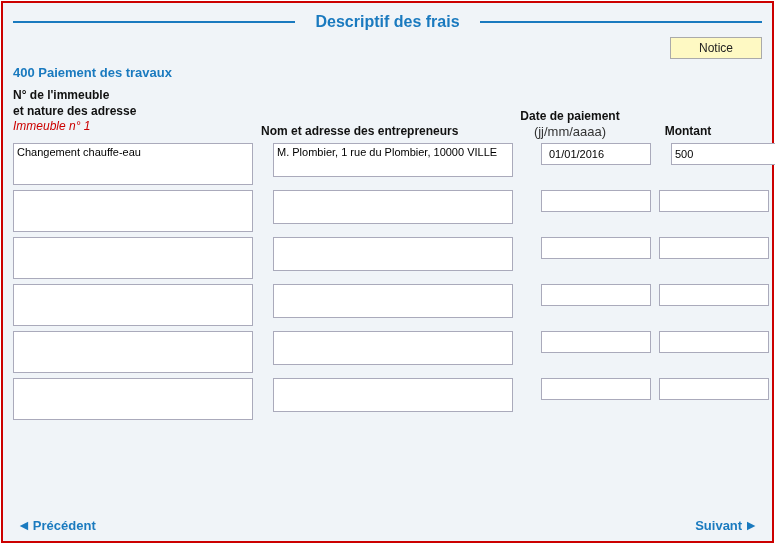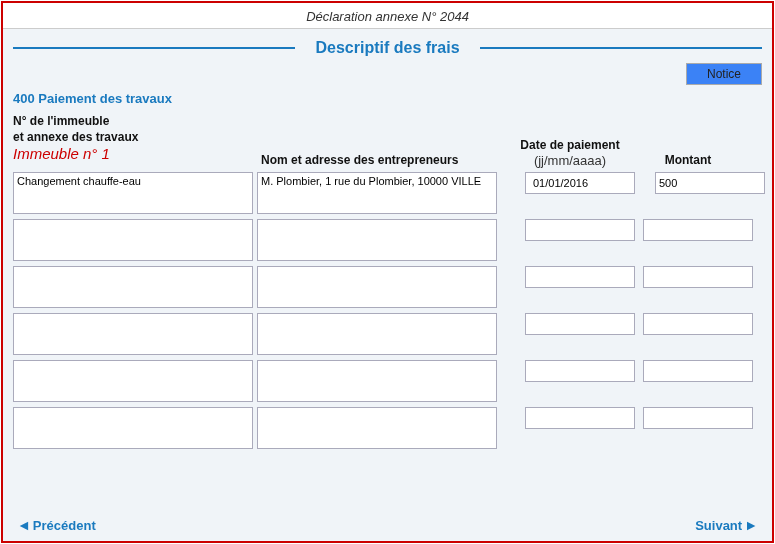--- a/index.html
+++ b/index.html
@@ -54,36 +54,36 @@
       font-weight: bold;
       color: #1a7abf;
       white-space: nowrap;
     }
     .notice-row {
       display: flex;
       justify-content: flex-end;
       margin-bottom: 6px;
     }
     .notice-btn {
-      background: #3b82f6;
+      background: #fef9c3;
       border: 1px solid #aaa;
-      padding: 3px 20px;
+      padding: 3px 28px;
       font-size: 12px;
       cursor: pointer;
       color: #222;
     }
     .section-400-title {
       color: #1a7abf;
       font-weight: bold;
       font-size: 13px;
       margin-bottom: 8px;
     }
     .immeuble-label {
       color: #cc0000;
-      font-size: 15px;
+      font-size: 12px;
       font-style: italic;
       margin-bottom: 6px;
     }
     .table-area {
       flex: 1;
       display: flex;
       flex-direction: column;
     }
     .col-headers {
       display: flex;
@@ -135,23 +135,23 @@
       padding: 2px 3px;
       font-family: Arial, sans-serif;
     }
     .cell-immeuble {
       width: 240px;
       height: 42px;
       flex-shrink: 0;
     }
     .cell-nom {
       width: 240px;
-      height: 42px;
-      flex-shrink: 0;
-      margin-left: 4px;
+      height: 34px;
+      flex-shrink: 0;
+      margin-left: 20px;
     }
     .cell-date {
       width: 110px;
       height: 22px;
       flex-shrink: 0;
       margin-left: 14px;
       border: 1px solid #aab;
       background: #fff;
       font-size: 11px;
       padding: 2px 7px;
@@ -188,42 +188,39 @@
     }
     .nav-btn .arrow {
       font-size: 14px;
     }
   </style>
 </head>
 <body>
 
 <div class="outer-border">
 
-  <div class="top-bar">
-    <span>Déclaration annexe N° 2044</span>
-  </div>
 
   <div class="main-content">
 
     <div class="section-title-bar">
       <div class="line"></div>
       <span class="section-title">Descriptif des frais</span>
       <div class="line"></div>
     </div>
 
     <div class="notice-row">
       <button class="notice-btn">Notice</button>
     </div>
 
     <div class="section-400-title">400 Paiement des travaux</div>
 
     <div class="col-headers">
       <div class="col-immeuble">
         <div class="col-header-label">N° de l'immeuble</div>
-        <div class="col-header-label">et annexe des travaux</div>
+        <div class="col-header-label">et nature des adresse</div>
         <div class="immeuble-label">Immeuble n° 1</div>
       </div>
       <div class="col-nom">
         <div class="col-header-label">Nom et adresse des entrepreneurs</div>
       </div>
       <div class="col-date">
         <div class="col-header-label">Date de paiement</div>
         <div class="col-header-sub">(jj/mm/aaaa)</div>
       </div>
       <div class="col-montant">

